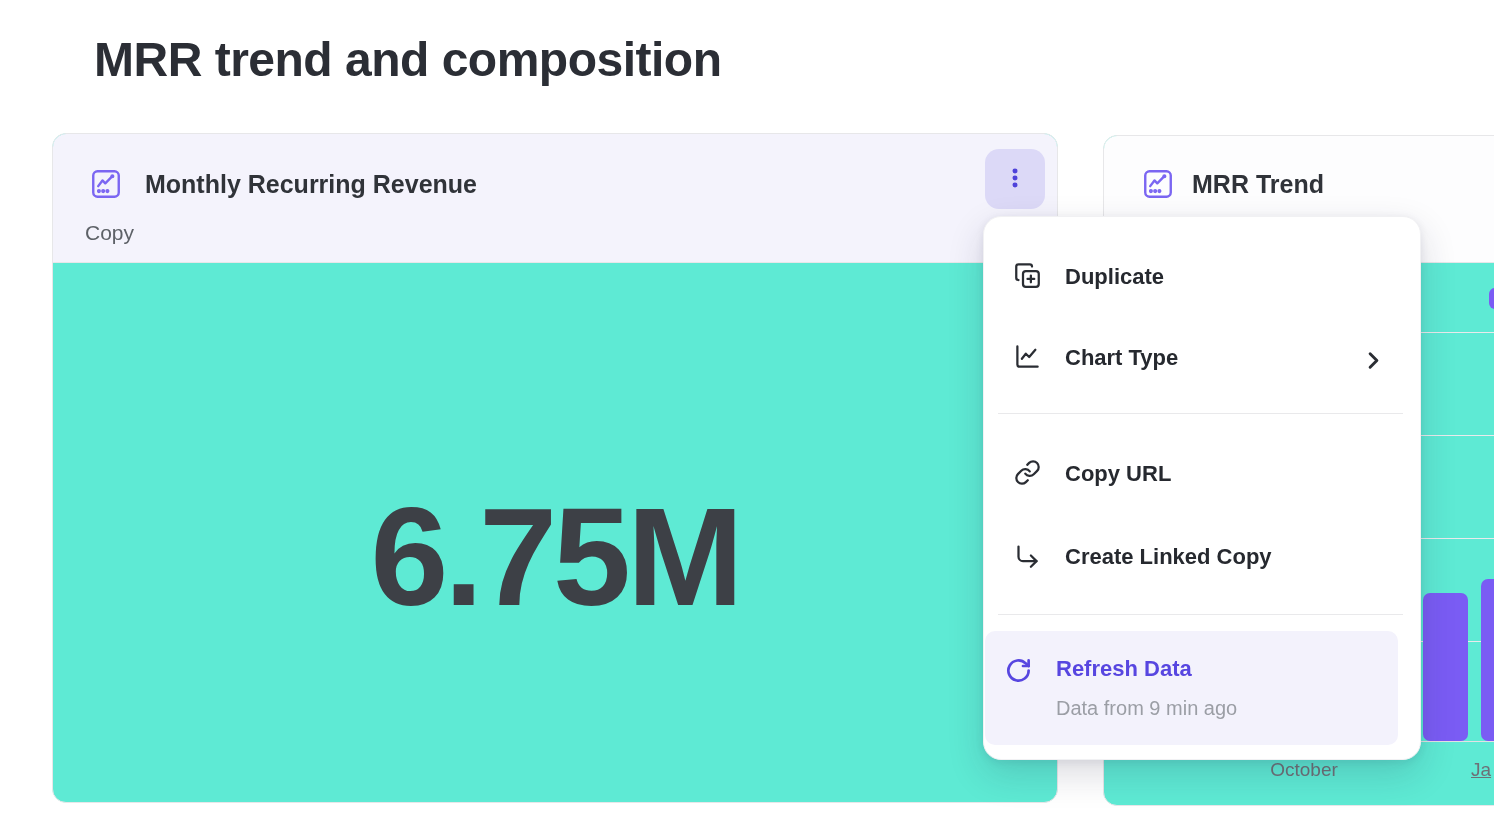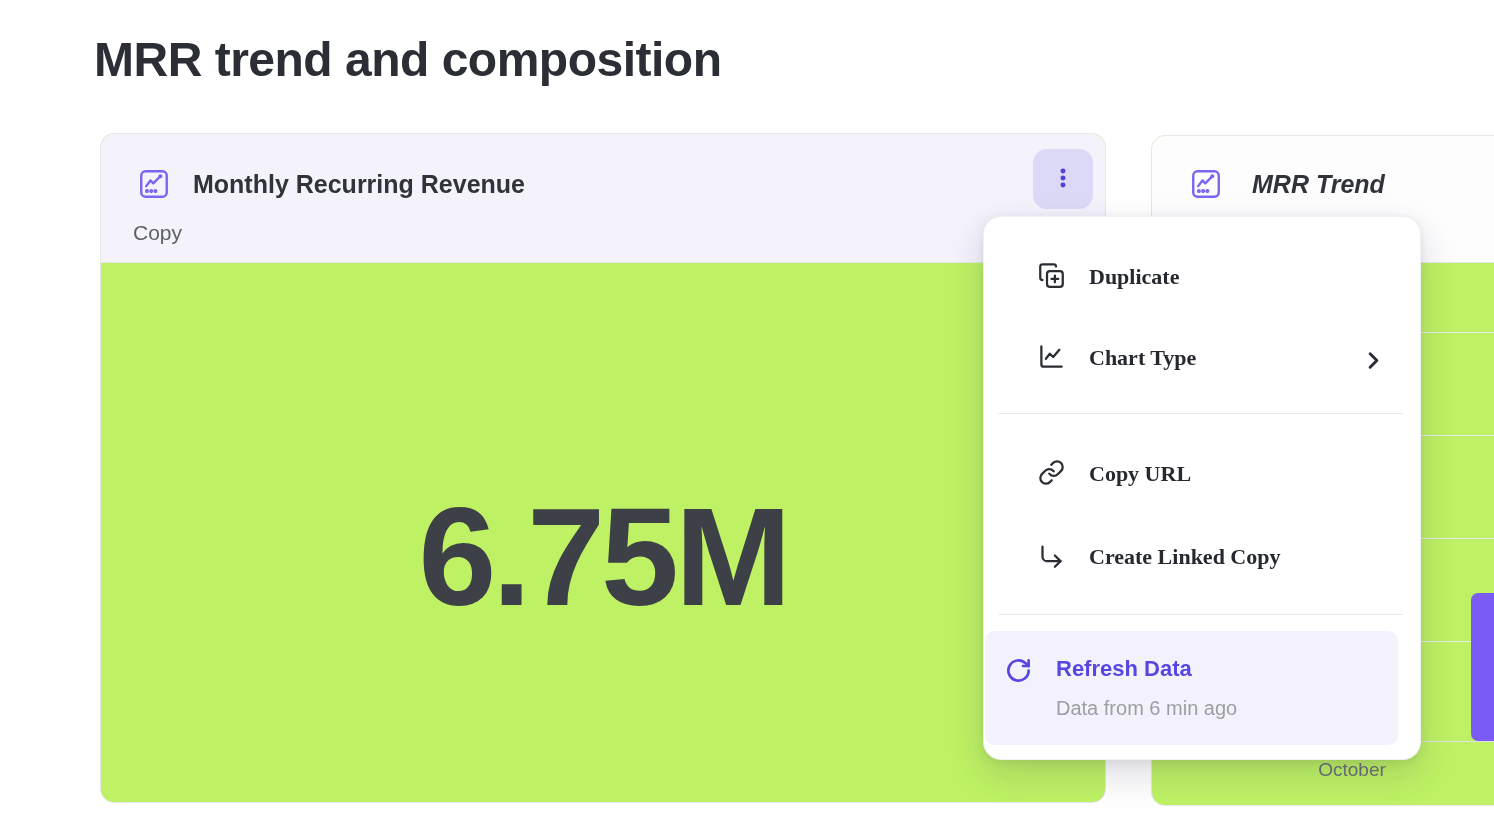--- a/index.html
+++ b/index.html
@@ -10,40 +10,40 @@
     background:#ffffff;
     font-family:"Liberation Sans", sans-serif;
     color:#2b2e35;
   }
   .page-title {
     position:absolute; left:94px; top:32px;
     font-size:48px; font-weight:700; letter-spacing:-.5px; color:#2b2e35;
   }
   
   .card {
-    position:absolute; background:#bef264;
-    border:1px solid #e7e7e9; border-radius:14px;margin-left:48px;
+    position:absolute; background:#5eead4;
+    border:1px solid #e7e7e9; border-radius:14px;
   }
   .card-mrr { left:52px; top:133px; width:1006px; height:670px; overflow:hidden; }
   .card-trend { left:1103px; top:135px; width:420px; height:671px; overflow:hidden; }
   .card-header {
     position:relative; width:100%;
     border-bottom:1px solid #e7e7e9;
   }
   .card-mrr .card-header { height:129px; background:#f4f3fc; }
   .card-trend .card-header { height:127px; background:#fdfdfe; }
   .widget-icon {
     position:absolute; left:36px; top:33px; width:34px; height:34px; color:#7b66f2;
   }
   .card-trend .widget-icon { left:37px; top:31px; }
   .card-title {
     position:absolute; left:92px; top:33px; line-height:34px;
     font-size:25px; font-weight:700; color:#303339;
   }
-  .card-trend .card-title { left:100px; top:31px;font-style:italic; }
+  .card-trend .card-title { left:88px; top:31px; }
   .card-subtitle {
     position:absolute; left:32px; top:84px; line-height:30px;
     font-size:21px; font-weight:400; color:#5d6167;
   }
   .kebab-btn {
     position:absolute; left:932px; top:15px; width:60px; height:60px;
     border:none; border-radius:14px; background:#dcd9f7; cursor:pointer;
     display:flex; align-items:center; justify-content:center;
   }
   .kebab-btn svg { width:26px; height:26px; color:#4f43da; }
@@ -71,21 +71,21 @@
   }
   
   .context-menu {
     position:absolute; left:983px; top:216px; width:438px; height:544px;
     background:#ffffff; border:1px solid #f1f1f3; border-radius:18px;
     box-shadow:0 14px 36px rgba(30,30,60,.16), 0 2px 8px rgba(30,30,60,.08);
     z-index:10;
   }
   .menu-item {
     position:absolute; left:0; width:100%; height:60px;
-    display:flex; align-items:center; padding-left:54px; gap:24px; cursor:pointer;font-family:Liberation Serif, serif;
+    display:flex; align-items:center; padding-left:30px; gap:24px; cursor:pointer;
   }
   .menu-item svg { width:27px; height:27px; color:#2a2d33; flex:none; }
   .menu-item .menu-label { font-size:22px; font-weight:600; color:#26292f; }
   .menu-item .chevron {
     position:absolute; right:38px; width:22px; height:22px; color:#55585e;
   }
   .menu-divider {
     position:absolute; left:14px; right:17px; height:1px; background:#e9e9eb;
   }
   .menu-refresh {
@@ -219,16 +219,16 @@
   <div class="menu-divider" style="top:397px"></div>
 
   <div class="menu-refresh">
     <span>
       <svg viewBox="0 0 24 24" fill="none" stroke="currentColor" stroke-width="2.4" stroke-linecap="round" stroke-linejoin="round">
         <path d="M21 12a9 9 0 1 1-2.64-6.36L21 8"></path>
         <path d="M21 3v5h-5"></path>
       </svg>
     </span>
     <div class="refresh-label">Refresh Data</div>
-    <div class="refresh-sublabel">Data from 6 min ago</div>
+    <div class="refresh-sublabel">Data from 9 min ago</div>
   </div>
 
 </div>
 
 </body></html>

